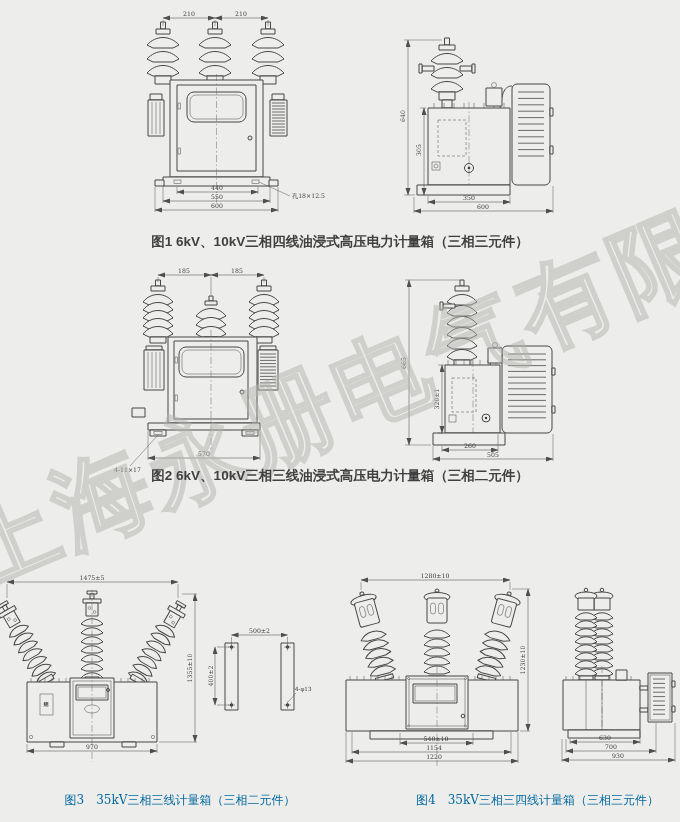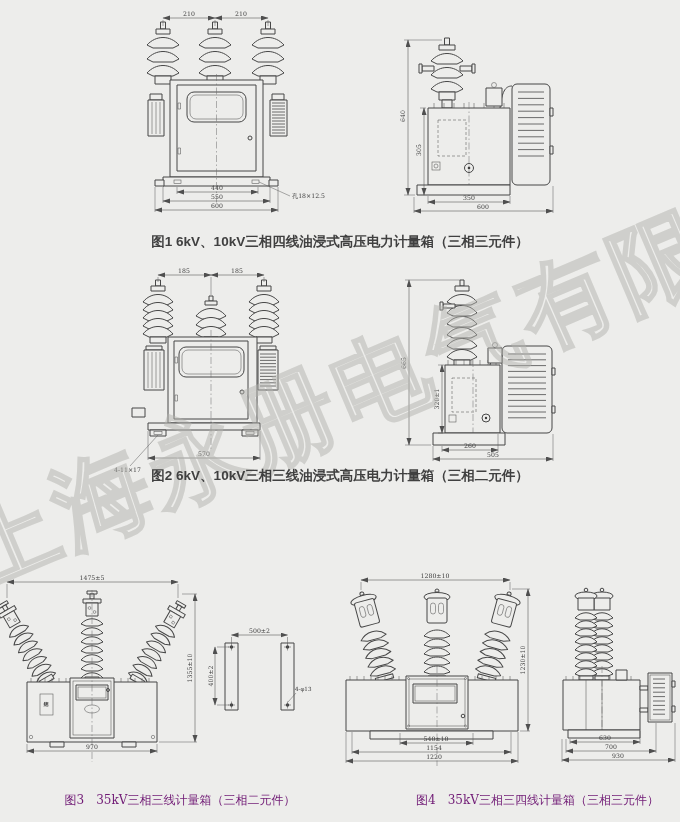--- a/index.html
+++ b/index.html
@@ -13,21 +13,21 @@
   .ext{stroke:#5a5a5a;stroke-width:.5;fill:none}
   .cl{stroke:#6b6b6b;stroke-width:.5;stroke-dasharray:7 2.5 1.5 2.5;fill:none}
   .dsh{stroke:#555;stroke-width:.55;stroke-dasharray:3 2;fill:none}
   .lv{stroke:#4a4a4a;stroke-width:.8;fill:none}
   .dk{fill:#3c3c3c;stroke:none}
   .dt{font-family:"DejaVu Serif","Liberation Serif",serif;font-size:6.2px;fill:#3c3c3c;text-anchor:middle}
   .np{font-size:5.2px;text-anchor:middle}
   .cap12{position:absolute;left:0;width:680px;text-align:center;
          font-family:"Liberation Sans",sans-serif;font-weight:bold;font-size:13.5px;color:#404040;z-index:30}
   .cap34{position:absolute;text-align:center;font-family:"DejaVu Serif","Liberation Serif",serif;
-         font-size:12px;color:#701a75;z-index:30}
+         font-size:12px;color:#0369a1;z-index:30}
   #wm{z-index:20;pointer-events:none;left:0;top:0}
   #wm text{font-family:"Liberation Sans",sans-serif;font-weight:bold;font-size:95px;
            letter-spacing:6px;fill:none;stroke:#b3b3ae;stroke-width:2.4;opacity:.5}
 </style>
 </head>
 <body>
 
 <svg style="left:130px;top:8px" width="230" height="214" viewBox="0 0 230 214">
   <defs>
     <marker id="ar1" markerWidth="8" markerHeight="6" refX="7" refY="2.5" orient="auto-start-reverse" markerUnits="userSpaceOnUse">

